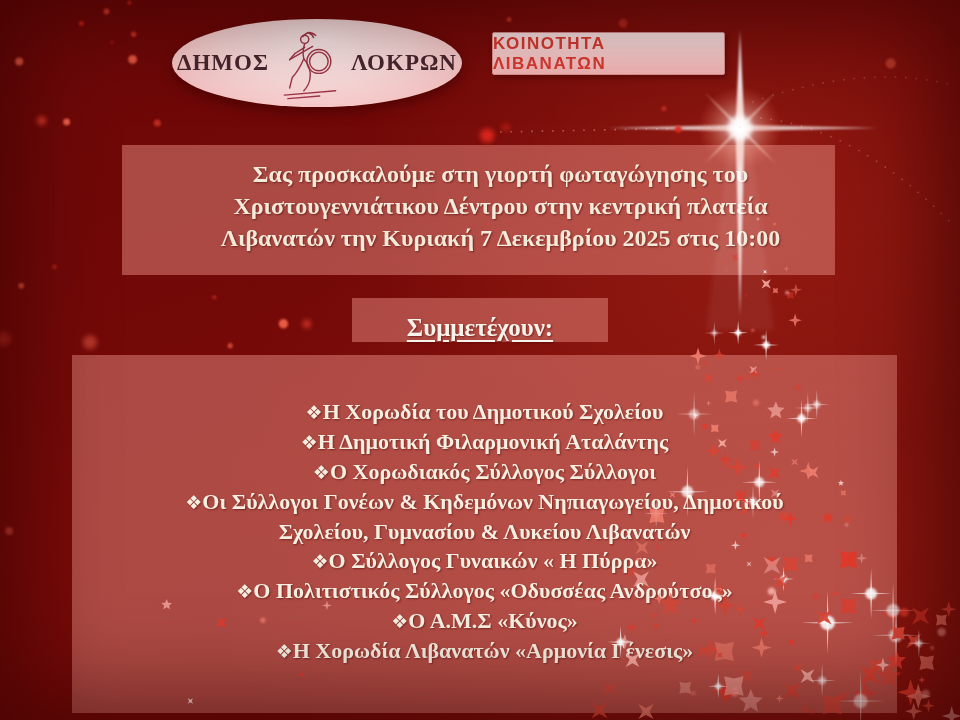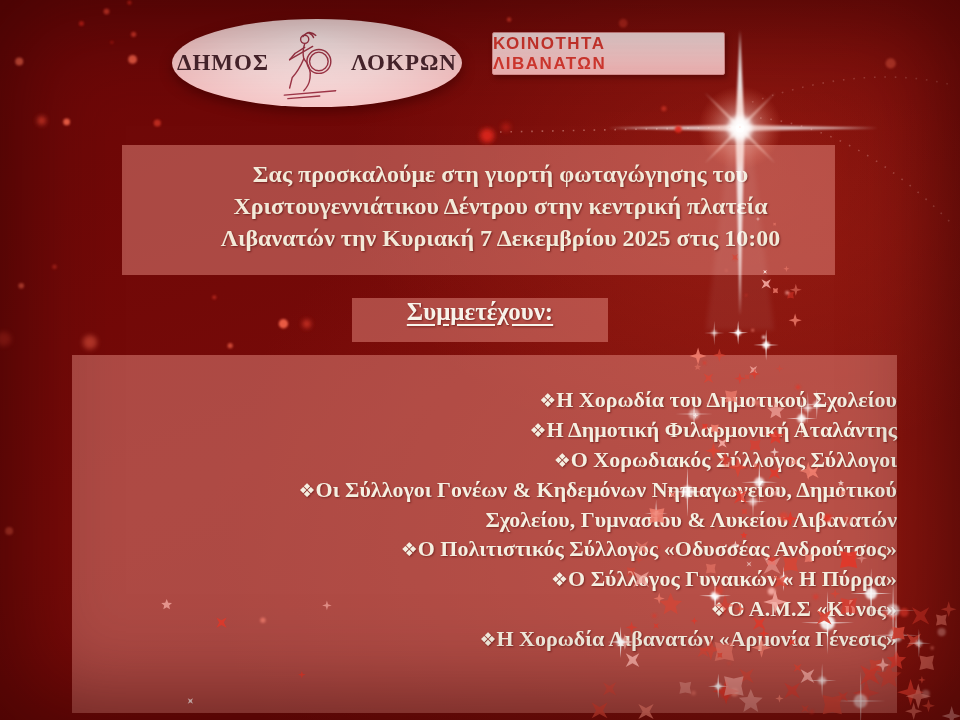--- a/index.html
+++ b/index.html
@@ -39,28 +39,28 @@
     font-size:17px;font-weight:600;letter-spacing:1.5px;word-spacing:9px;color:#d93a31;
   }
   
   .invite{left:122px;top:145px;width:713px;height:130px;padding-top:13px;box-sizing:border-box;text-align:center;}
   .invite-line{
     font-weight:700;font-size:24px;line-height:32px;color:#f3ead9;
     text-shadow:1px 1px 2px rgba(70,0,0,.55);
     margin-left:44px;
   }
   
-  .heading-box{left:352px;top:298px;width:256px;height:44px;display:flex;align-items:flex-start;justify-content:center;}
+  .heading-box{left:352px;top:298px;width:256px;height:44px;display:flex;align-items:flex-end;justify-content:center;}
   .heading-text{
     font-weight:700;font-size:25px;color:#f8f3ea;
     text-decoration:underline;text-underline-offset:4px;
     text-shadow:1px 1px 2px rgba(70,0,0,.55);
   }
   
-  .list-box{left:72px;top:355px;width:825px;height:358px;padding-top:30px;box-sizing:border-box;text-align:right;}
+  .list-box{left:72px;top:355px;width:825px;height:358px;padding-top:42px;box-sizing:border-box;text-align:center;}
   .list-item{
     font-weight:600;font-size:22px;line-height:29px;color:#f5efe1;
     white-space:pre-line;text-shadow:1px 1px 2px rgba(70,0,0,.5);
   }
   .bullet{font-family:"DejaVu Sans",sans-serif;font-size:19px;}
   #decor{position:absolute;left:0;top:0;z-index:2;pointer-events:none;}
 </style>
 </head>
 <body>
 
@@ -95,22 +95,22 @@
   <div class="panel heading-box">
     <span class="heading-text">Συμμετέχουν:</span>
   </div>
 
   <div class="panel list-box">
     <div class="list-item"><span class="bullet">❖</span><span>Η Χορωδία του Δημοτικού Σχολείου</span></div>
     <div class="list-item"><span class="bullet">❖</span><span>Η Δημοτική Φιλαρμονική Αταλάντης</span></div>
     <div class="list-item"><span class="bullet">❖</span><span>Ο Χορωδιακός Σύλλογος Σύλλογοι</span></div>
     <div class="list-item"><span class="bullet">❖</span><span>Οι Σύλλογοι Γονέων &amp; Κηδεμόνων Νηπιαγωγείου, Δημοτικού
 Σχολείου, Γυμνασίου &amp; Λυκείου Λιβανατών</span></div>
+    <div class="list-item"><span class="bullet">❖</span><span>Ο Σύλλογος Γυναικών « Η Πύρρα»</span></div>
     <div class="list-item"><span class="bullet">❖</span><span>Ο Πολιτιστικός Σύλλογος «Οδυσσέας Ανδρούτσος»</span></div>
-    <div class="list-item"><span class="bullet">❖</span><span>Ο Σύλλογος Γυναικών « Η Πύρρα»</span></div>
     <div class="list-item"><span class="bullet">❖</span><span>Ο Α.Μ.Σ «Κύνος»</span></div>
     <div class="list-item"><span class="bullet">❖</span><span>Η Χορωδία Λιβανατών «Αρμονία Γένεσις»</span></div>
   </div>
 
   <svg id="decor" width="960" height="720">
     <defs>
       <radialGradient id="g-glow">
         <stop offset="0" stop-color="#ffffff" stop-opacity=".95"></stop>
         <stop offset=".35" stop-color="#ffd9cf" stop-opacity=".45"></stop>
         <stop offset="1" stop-color="#ff8060" stop-opacity="0"></stop>

